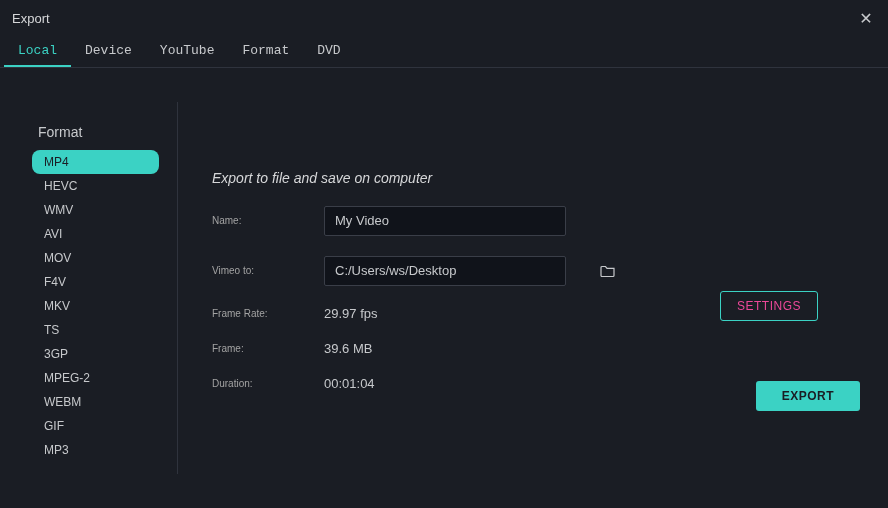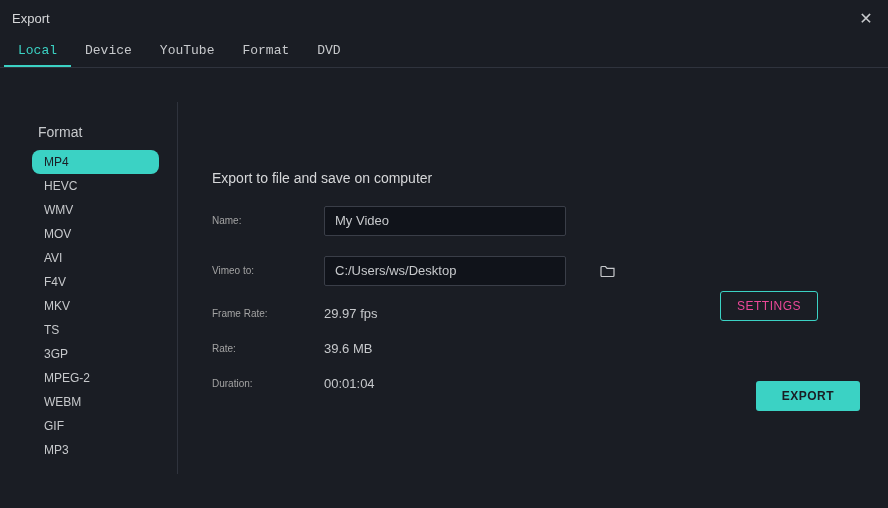--- a/index.html
+++ b/index.html
@@ -11,21 +11,21 @@
 .tabs { height: 32px; display: flex; align-items: stretch; border-bottom: 1px solid #2f333d; padding-left: 4px; background: #1a1d24; }
 .tab { padding: 0 14px; display: flex; align-items: center; font-size: 13px; cursor: pointer; color: #c7c9cc; border-bottom: 2px solid transparent; font-family: Liberation Mono, monospace; }
 .tab.active { color: #3bd2c4; border-bottom: 2px solid #3bd2c4; }
 .body { flex: 1; display: flex; overflow: hidden; align-items: center; }
 .sidebar { width: 178px; border-right: 1px solid #2f333d; padding: 22px 12px 12px 32px; }
 .sidebar-title { font-size: 14px; color: #c7c9cc; margin-bottom: 10px; margin-left: 6px; }
 .format-list { list-style: none; }
 .format-item { height: 24px; display: flex; align-items: center; padding-left: 12px; font-size: 12px; color: #c7c9cc; cursor: pointer; border-radius: 8px; margin-right: 6px; }
 .format-item.active { background: #3bd2c4; color: #1a1d24; }
 .content { flex: 1; padding: 24px 28px 20px 34px; display: flex; flex-direction: column; position: relative; }
-.content-heading { font-size: 14px; color: #d6d7d9; margin-bottom: 20px; }
+.content-heading { font-size: 14px; color: #d6d7d9; margin-bottom: 20px; font-style: italic; }
 .form-row { display: flex; align-items: center; margin-bottom: 20px; }
 .form-label { width: 112px; font-size: 10px; color: #a3a3a3; }
 .text-input { width: 242px; height: 30px; background: #10131a; border: 1px solid #3a3e48; color: #c7c9cc; padding: 0 10px; font-size: 13px; outline: none; border-radius: 2px; }
 .input-wrap { position: relative; width: 300px; }
 .folder-icon { position: absolute; right: 8px; top: 50%; transform: translateY(-50%); color: #c7c9cc; display: flex; }
 .form-value { font-size: 13px; color: #c7c9cc; }
 .settings-btn { position: absolute; left: 542px; top: 145px; height: 30px; padding: 0 16px; border: 1px solid #3bd2c4; background: transparent; color: #ec4899; font-size: 12px; letter-spacing: 0.5px; cursor: pointer; border-radius: 3px; }
 .footer { position: absolute; right: 28px; bottom: 20px; }
 .export-btn { height: 30px; padding: 0 26px; background: #3bd2c4; color: #1a1d24; border: none; font-size: 12px; font-weight: 600; letter-spacing: 0.5px; cursor: pointer; border-radius: 3px; }
 </style>
@@ -48,22 +48,22 @@
       <div class="tab">DVD</div>
     </div>
 
   <div class="body">
     <div class="sidebar">
       <div class="sidebar-title">Format</div>
       <ul class="format-list" id="format-list">
           <li class="format-item active">MP4</li>
           <li class="format-item">HEVC</li>
           <li class="format-item">WMV</li>
+          <li class="format-item">AVI</li>
           <li class="format-item">MOV</li>
-          <li class="format-item">AVI</li>
           <li class="format-item">F4V</li>
           <li class="format-item">MKV</li>
           <li class="format-item">TS</li>
           <li class="format-item">3GP</li>
           <li class="format-item">MPEG-2</li>
           <li class="format-item">WEBM</li>
           <li class="format-item">GIF</li>
           <li class="format-item">MP3</li>
         </ul>
     </div>
@@ -92,21 +92,21 @@
 
 
       <button class="settings-btn">SETTINGS</button>
 
       <div class="form-row">
         <div class="form-label">Frame Rate:</div>
         <div class="form-value">29.97 fps</div>
       </div>
 
       <div class="form-row">
-        <div class="form-label">Rate:</div>
+        <div class="form-label">Frame:</div>
         <div class="form-value">39.6 MB</div>
       </div>
 
       <div class="form-row">
         <div class="form-label">Duration:</div>
         <div class="form-value">00:01:04</div>
       </div>
 
       <div class="footer">
         <button class="export-btn">EXPORT</button>

